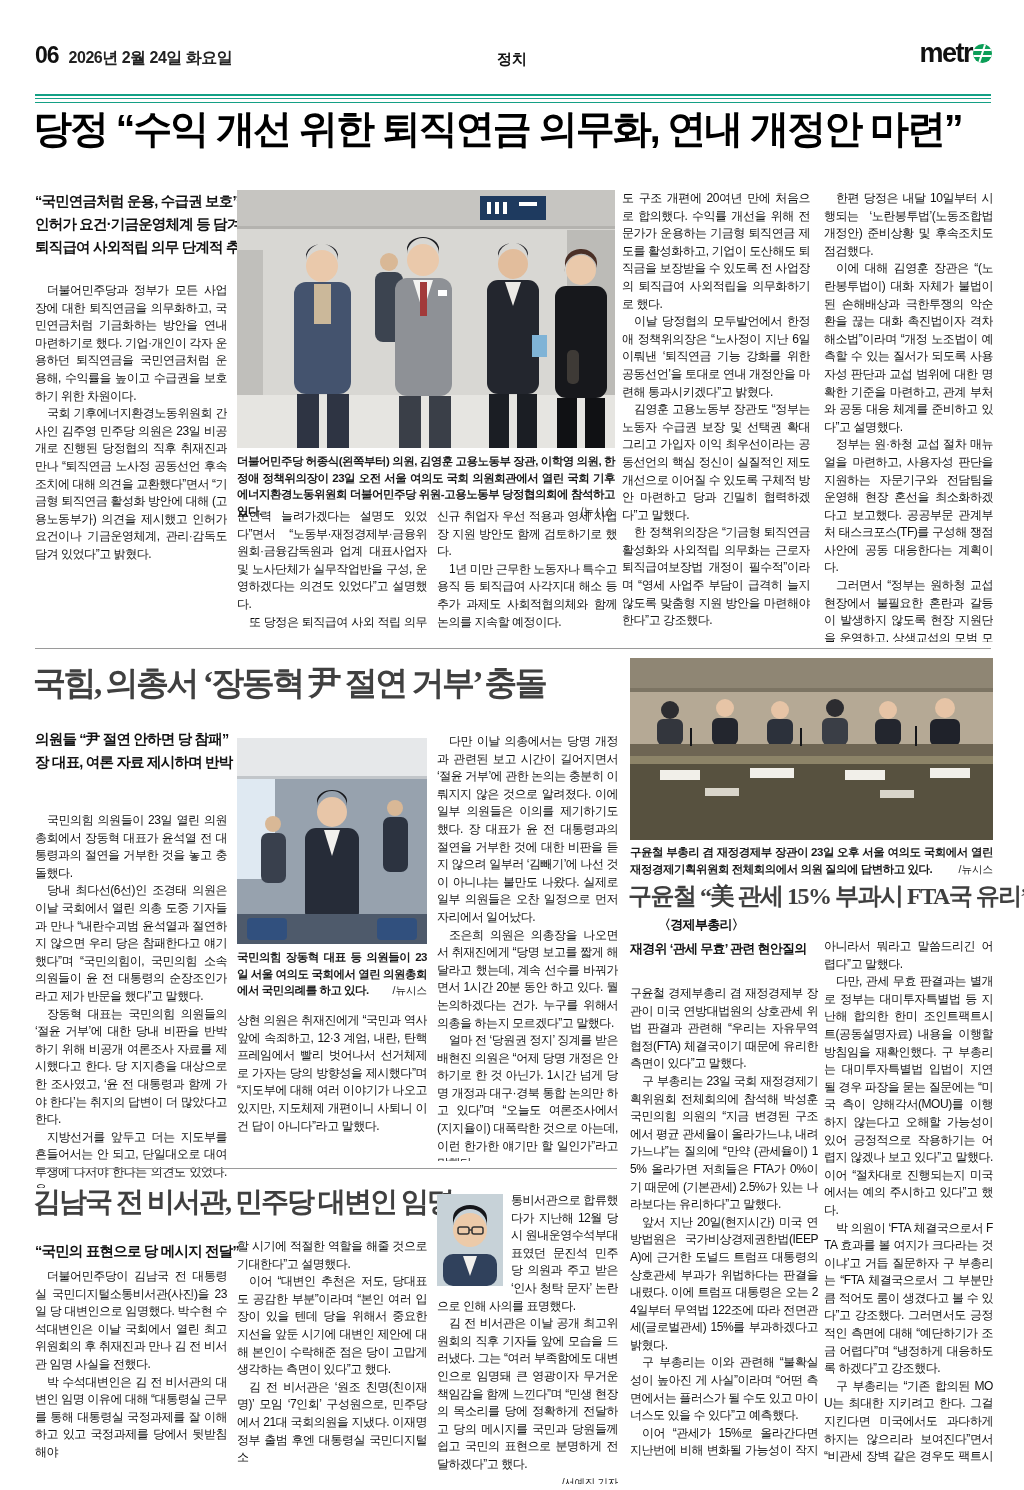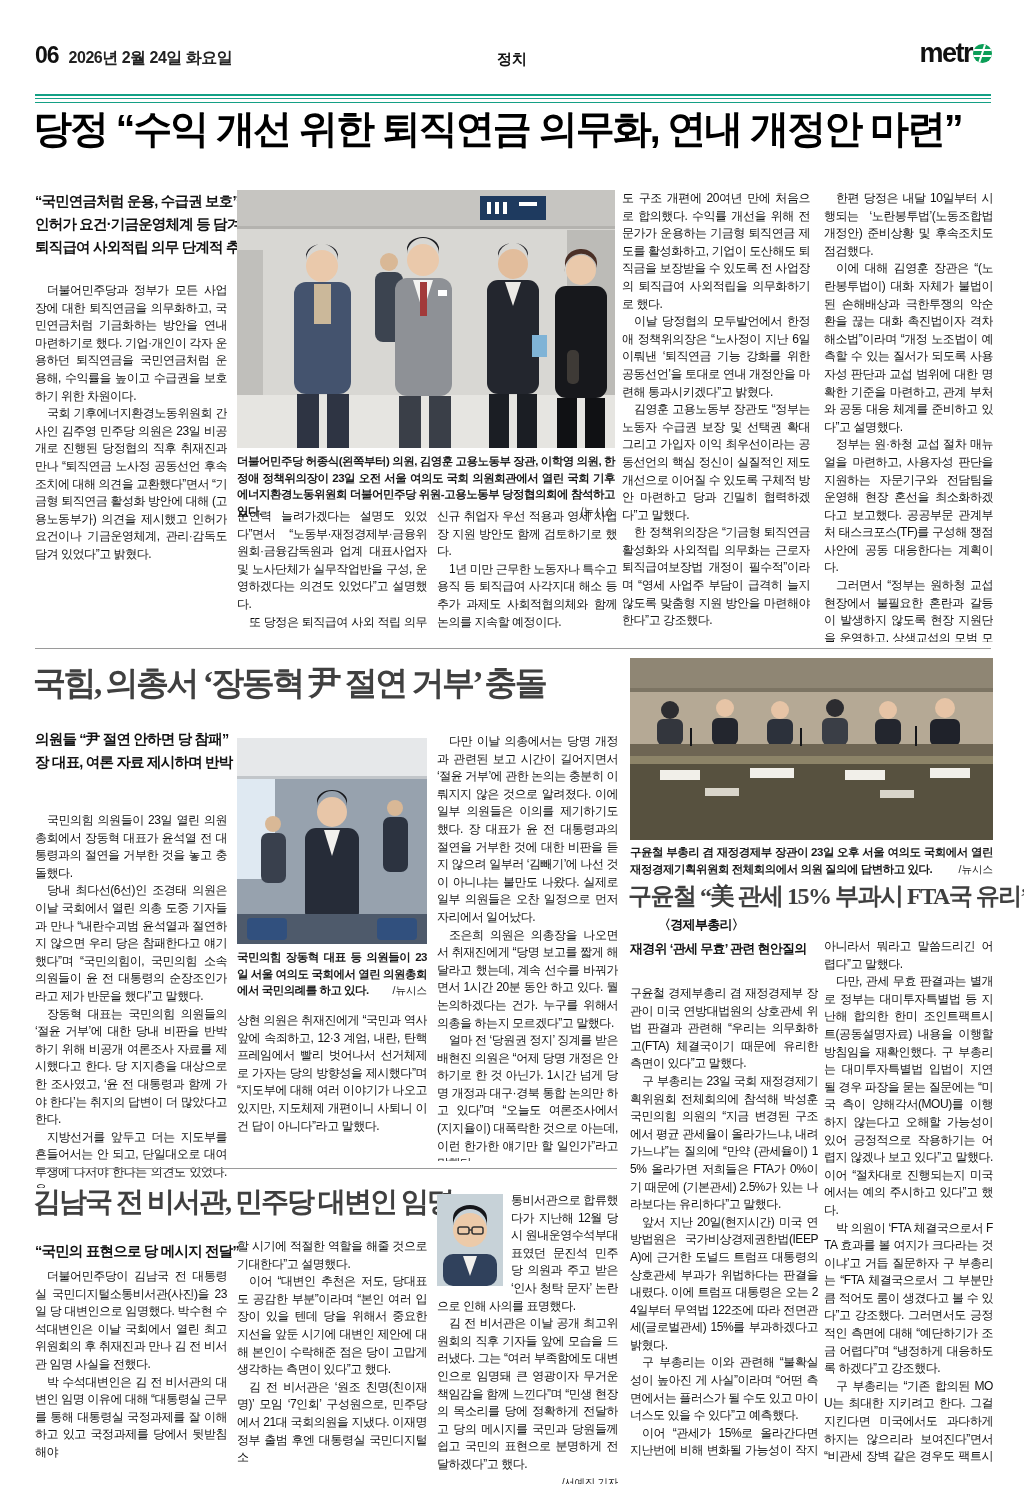--- a/index.html
+++ b/index.html
@@ -226,21 +226,21 @@
   </div>
   <div class="caption" style="left:630px;top:844px;width:363px;">
     <span>구윤철 부총리 겸 재정경제부 장관이 23일 오후 서울 여의도 국회에서 열린 재정경제기획위원회 전체회의에서 의원 질의에 답변하고 있다.</span>
     <span class="credit">/뉴시스</span>
   </div>
   <div class="hl-serif" style="left:628px;top:880px;font-size:24px;letter-spacing:-1.5px;">구윤철 “美 관세 15% 부과시 FTA국 유리”</div>
   <div class="kicker" style="left:630px;top:916px;margin-left:28px;">〈경제부총리〉</div>
   <div class="lead" style="left:630px;top:940px;">재경위 ‘관세 무효’ 관련 현안질의</div>
 
   <div class="col" style="left:630px;top:985px;width:188px;height:478px;">
-    <p class="body-p ni">구윤철 경제부총리 겸 재정경제부 장관이 미국 연방대법원의 상호관세 위법 판결과 관련해 “우리는 의무화하고(FTA) 체결국이기 때문에 유리한 측면이 있다”고 말했다.</p>
+    <p class="body-p ni">구윤철 경제부총리 겸 재정경제부 장관이 미국 연방대법원의 상호관세 위법 판결과 관련해 “우리는 자유무역협정(FTA) 체결국이기 때문에 유리한 측면이 있다”고 말했다.</p>
     <p class="body-p">구 부총리는 23일 국회 재정경제기획위원회 전체회의에 참석해 박성훈 국민의힘 의원의 “지금 변경된 구조에서 평균 관세율이 올라가느냐, 내려가느냐”는 질의에 “만약 (관세율이) 15% 올라가면 저희들은 FTA가 0%이기 때문에 (기본관세) 2.5%가 있는 나라보다는 유리하다”고 말했다.</p>
     <p class="body-p">앞서 지난 20일(현지시간) 미국 연방법원은 국가비상경제권한법(IEEPA)에 근거한 도널드 트럼프 대통령의 상호관세 부과가 위법하다는 판결을 내렸다. 이에 트럼프 대통령은 오는 24일부터 무역법 122조에 따라 전면관세(글로벌관세) 15%를 부과하겠다고 밝혔다.</p>
     <p class="body-p">구 부총리는 이와 관련해 “불확실성이 높아진 게 사실”이라며 “어떤 측면에서는 플러스가 될 수도 있고 마이너스도 있을 수 있다”고 예측했다.</p>
     <p class="body-p">이어 “관세가 15%로 올라간다면 지난번에 비해 변화될 가능성이 작지 않을까 보고 있다”면서도 “아직 확정된 게</p>
   </div>
   <div class="col" style="left:824px;top:938px;width:169px;height:525px;">
     <p class="body-p ni">아니라서 뭐라고 말씀드리긴 어렵다”고 말했다.</p>
     <p class="body-p">다만, 관세 무효 판결과는 별개로 정부는 대미투자특별법 등 지난해 합의한 한미 조인트팩트시트(공동설명자료) 내용을 이행할 방침임을 재확인했다. 구 부총리는 대미투자특별법 입법이 지연될 경우 파장을 묻는 질문에는 “미국 측이 양해각서(MOU)를 이행하지 않는다고 오해할 가능성이 있어 긍정적으로 작용하기는 어렵지 않겠나 보고 있다”고 말했다. 이어 “절차대로 진행되는지 미국에서는 예의 주시하고 있다”고 했다.</p>
     <p class="body-p">박 의원이 ‘FTA 체결국으로서 FTA 효과를 볼 여지가 크다라는 것이냐’고 거듭 질문하자 구 부총리는 “FTA 체결국으로서 그 부분만큼 적어도 룸이 생겼다고 볼 수 있다”고 강조했다. 그러면서도 긍정적인 측면에 대해 “예단하기가 조금 어렵다”며 “냉정하게 대응하도록 하겠다”고 강조했다.</p>
     <p class="body-p">구 부총리는 “기존 합의된 MOU는 최대한 지키려고 한다. 그걸 지킨다면 미국에서도 과다하게 하지는 않으리라 보여진다”면서 “비관세 장벽 같은 경우도 팩트시트 범위 안에서 서로 협의하고 있다. 최대한 그 범위 내에서 국익을 극대화할 수 있도록 노력하겠다”고 설명했다.</p>

